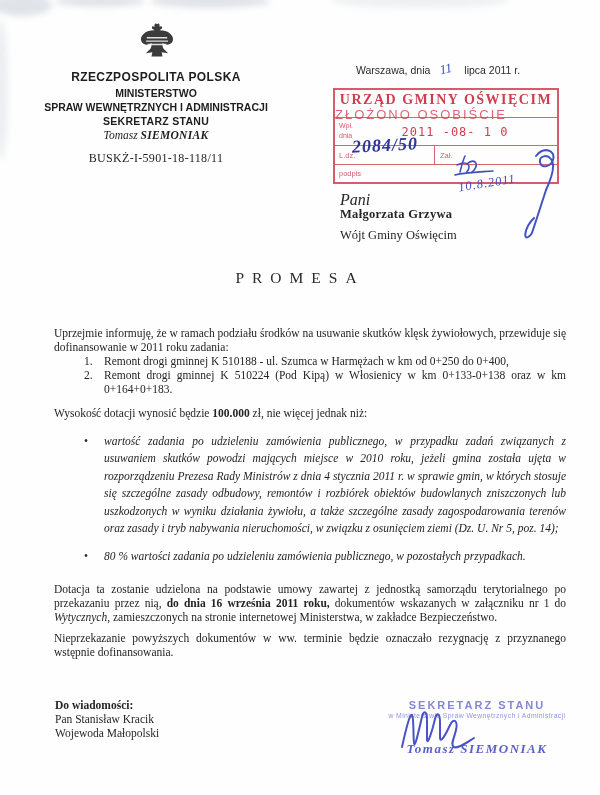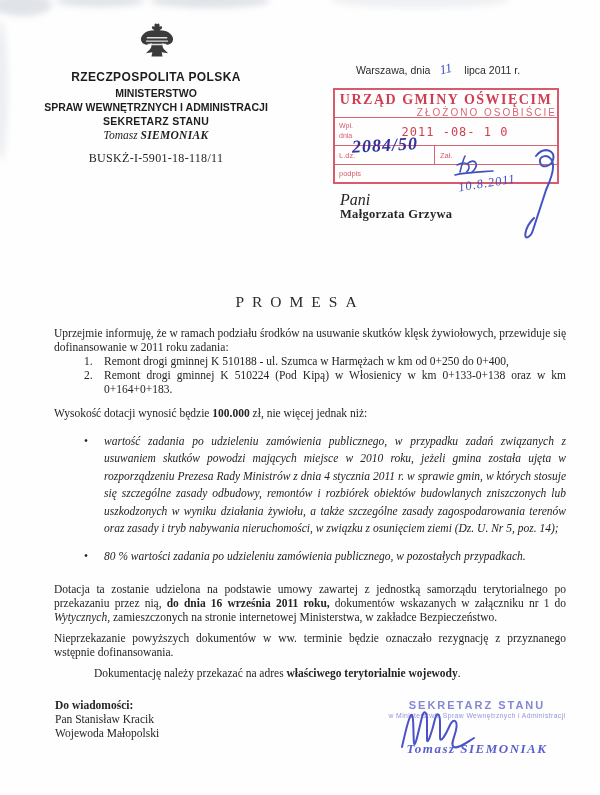--- a/index.html
+++ b/index.html
@@ -25,38 +25,38 @@
   
   .dateline{position:absolute;left:356px;top:62px;width:220px;
     font-family:"Liberation Sans",sans-serif;font-size:10.5px;color:#2b2b2b;white-space:nowrap;}
   .hw{font-style:italic;color:#3f50bd;}
   .dateline .hw{display:inline-block;font-size:13px;transform:rotate(-12deg) translateY(-1px);margin:0 12px 0 10px;font-family:"Liberation Serif",serif;}
   
   .stamp{position:absolute;left:333px;top:88px;width:222px;height:92px;
     border:2px solid rgba(208,62,80,.85);color:#cf3e50;background:rgba(255,255,255,0);}
   .stamp .title{position:absolute;top:2px;left:0;width:100%;text-align:center;
     font-weight:bold;font-size:14px;letter-spacing:1.5px;white-space:nowrap;}
-  .stamp .subtitle{position:absolute;top:17px;left:0;width:100%;text-align:right;
-    font-family:"Liberation Sans",sans-serif;font-size:10px;letter-spacing:2px;color:rgba(208,62,80,.8);}
+  .stamp .subtitle{position:absolute;top:17px;left:0;width:100%;text-align:left;
+    font-family:"Liberation Sans",sans-serif;font-size:13px;letter-spacing:2px;color:rgba(208,62,80,.8);}
   .stamp .hr{position:absolute;left:0;width:100%;height:0;border-top:1.5px solid rgba(208,62,80,.8);}
   .stamp .lbl{position:absolute;font-family:"Liberation Sans",sans-serif;font-size:7px;color:rgba(208,62,80,.85);}
   .stamp .dater{position:absolute;top:35px;left:40px;width:160px;text-align:center;
     font-family:"DejaVu Sans Mono",monospace;font-weight:normal;font-size:12px;letter-spacing:1px;white-space:nowrap;}
   .stamp .vline{position:absolute;left:99px;top:56px;height:18px;border-left:1.5px solid rgba(208,62,80,.8);}
   .hw-ldz{position:absolute;left:352px;top:135px;font-style:italic;font-weight:bold;
     font-size:18px;color:#32329c;transform:rotate(-3deg);letter-spacing:1px;}
   .hw-date2{position:absolute;left:458px;top:176px;font-style:italic;font-size:12.5px;
     color:#3f50bd;transform:rotate(-9deg);letter-spacing:1px;white-space:nowrap;}
   .sig-svg{position:absolute;}
   
   .addressee{position:absolute;left:340px;top:192px;font-size:12.5px;line-height:15px;}
   .addressee .sal{font-style:italic;font-size:16px;}
   .addressee .nm{font-weight:bold;letter-spacing:.3px;margin-bottom:6px;}
   
-  .doc-title{position:absolute;left:0;top:293px;width:600px;text-align:center;
+  .doc-title{position:absolute;left:0;top:269px;width:600px;text-align:center;
     font-size:15.5px;letter-spacing:8px;color:#2a2a2a;}
   
   .body{position:absolute;left:54px;top:326px;width:512px;font-size:11.5px;
     line-height:14px;text-align:justify;color:#242424;}
   .body p{margin:0;}
   .p2{margin-top:10px !important;}
   .num-item{display:flex;margin:0;}
   .num-item .n{flex:0 0 20px;margin-left:30px;}
   .num-item .t{flex:1;text-align:justify;}
   .bullet{display:flex;font-style:italic;line-height:17.4px;}
@@ -136,20 +136,21 @@
     </g>
   </svg>
   <div class="hw-date2">10.8.2011</div>
   <svg class="sig-svg" style="left:502px;top:146px;" width="56" height="100" viewBox="0 0 56 100">
     <path fill="none" stroke="#4353c2" stroke-width="2" stroke-linecap="round" d="M34 10C42 0 54 4 51 14C48.5 21 39 23 38 16C37.2 10 45 8 49 13C54 19 50 31 44 44L31 84C29 91 22 95 23.5 87C24.5 81 28 76 32 72"></path>
   </svg>
 
   <div class="addressee">
     <div class="sal">Pani</div>
     <div class="nm">Małgorzata Grzywa</div>
+    <div>Wójt Gminy Oświęcim</div>
   </div>
 
   <div class="doc-title">PROMESA</div>
 
   <div class="body">
     <p>Uprzejmie informuję, że w ramach podziału środków na usuwanie skutków klęsk żywiołowych, przewiduje się dofinansowanie w 2011 roku zadania:</p>
     <div class="num-item">
       <span class="n">1.</span>
       <span class="t">Remont drogi gminnej K 510188 - ul. Szumca w Harmężach w km od 0+250 do 0+400,</span>
     </div>
@@ -161,21 +162,20 @@
     <div class="bullet b1">
       <span class="m">•</span>
       <span class="t">wartość zadania po udzieleniu zamówienia publicznego, w przypadku zadań związanych z usuwaniem skutków powodzi mających miejsce w 2010 roku, jeżeli gmina została ujęta w rozporządzeniu Prezesa Rady Ministrów z dnia 4 stycznia 2011 r. w sprawie gmin, w których stosuje się szczególne zasady odbudowy, remontów i rozbiórek obiektów budowlanych zniszczonych lub uszkodzonych w wyniku działania żywiołu, a także szczególne zasady zagospodarowania terenów oraz zasady i tryb nabywania nieruchomości, w związku z osunięciem ziemi (Dz. U. Nr 5, poz. 14);</span>
     </div>
     <div class="bullet b2">
       <span class="m">•</span>
       <span class="t">80 % wartości zadania po udzieleniu zamówienia publicznego, w pozostałych przypadkach.</span>
     </div>
     <p class="p3"><span>Dotacja ta zostanie udzielona na podstawie umowy zawartej z jednostką samorządu terytorialnego po przekazaniu przez nią, </span><span class="bold">do dnia 16 września 2011 roku,</span><span> dokumentów wskazanych w załączniku nr 1 do </span><span class="ital">Wytycznych</span><span>, zamieszczonych na stronie internetowej Ministerstwa, w zakładce Bezpieczeństwo.</span></p>
     <p class="p4">Nieprzekazanie powyższych dokumentów w ww. terminie będzie oznaczało rezygnację z przyznanego wstępnie dofinansowania.</p>
-    <p class="p5"><span>Dokumentację należy przekazać na adres </span><span class="bold">właściwego terytorialnie wojewody</span><span>.</span></p>
   </div>
 
   <div class="cc">
     <div class="h">Do wiadomości:</div>
     <div>Pan Stanisław Kracik</div>
     <div>Wojewoda Małopolski</div>
   </div>
 
   <div class="sig-stamp">
     <div class="ss1">SEKRETARZ STANU</div>

